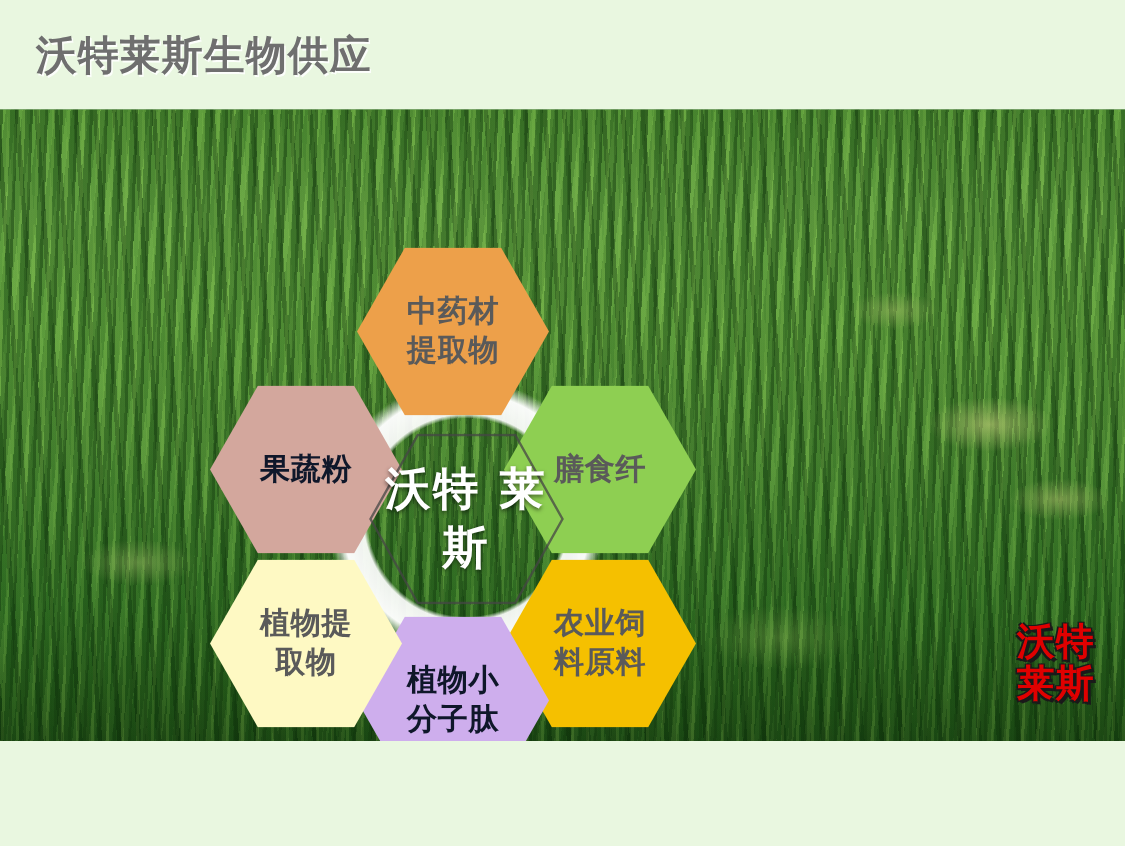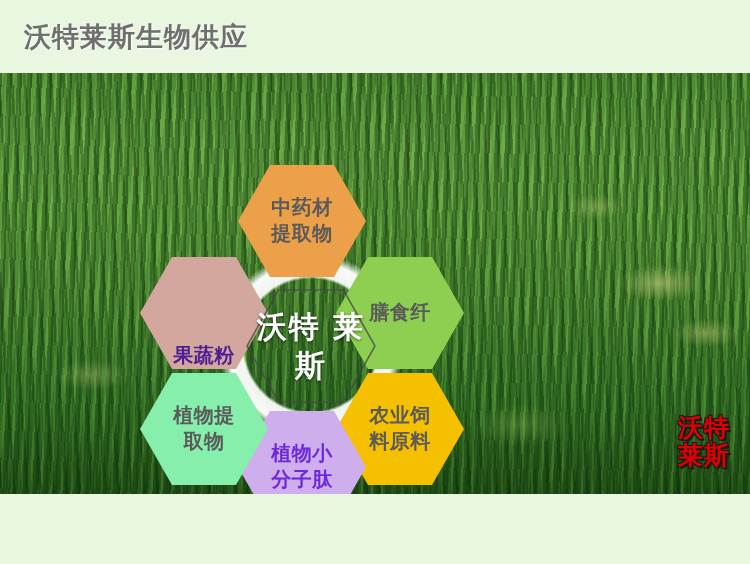--- a/index.html
+++ b/index.html
@@ -199,21 +199,21 @@
     <div class="header-title" style="color: rgb(111, 111, 111);">沃特莱斯生物供应</div>
   </div>
 
   <div class="photo">
     <div class="photo-bg"></div>
 
     <div class="cluster">
 
       <div class="center-ring"></div>
 
-      <div class="hex pos-topleft" style="background: rgb(211, 167, 157); color: #4c1d95; align-items: flex-end;">
+      <div class="hex pos-topleft" style="background: rgb(211, 167, 157); color: #0f172a;">
         <span>
           <span>果蔬粉</span>
           <span></span>
         </span>
       </div>
 
       <div class="hex pos-top" style="background: rgb(237, 160, 74); color: rgb(90, 90, 90);">
         <span>
           <span>中药材</span>
           <span>提取物</span>
@@ -226,28 +226,28 @@
         </span>
       </div>
 
       <div class="hex pos-botright" style="background: rgb(245, 192, 0); color: rgb(90, 90, 90);">
         <span>
           <span>农业饲</span>
           <span>料原料</span>
         </span>
       </div>
 
-      <div class="hex pos-bottom" style="background: rgb(206, 174, 237); color: #6d28d9;">
+      <div class="hex pos-bottom" style="background: rgb(206, 174, 237); color: #0f172a;">
         <span>
           <span>植物小</span>
           <span>分子肽</span>
         </span>
       </div>
 
-      <div class="hex pos-botleft" style="background: #86efac; color: rgb(90, 90, 90);">
+      <div class="hex pos-botleft" style="background: #fef9c3; color: rgb(90, 90, 90);">
         <span>
           <span>植物提</span>
           <span>取物</span>
         </span>
       </div>
 
       <div class="hex-center">
         <svg class="hex-center-edge" viewBox="0 0 130 114">
           <polygon points="32.5,1 97.5,1 129,57 97.5,113 32.5,113 1,57" fill="none" stroke="rgba(70,70,70,0.75)" stroke-width="1.6"></polygon>
         </svg>

